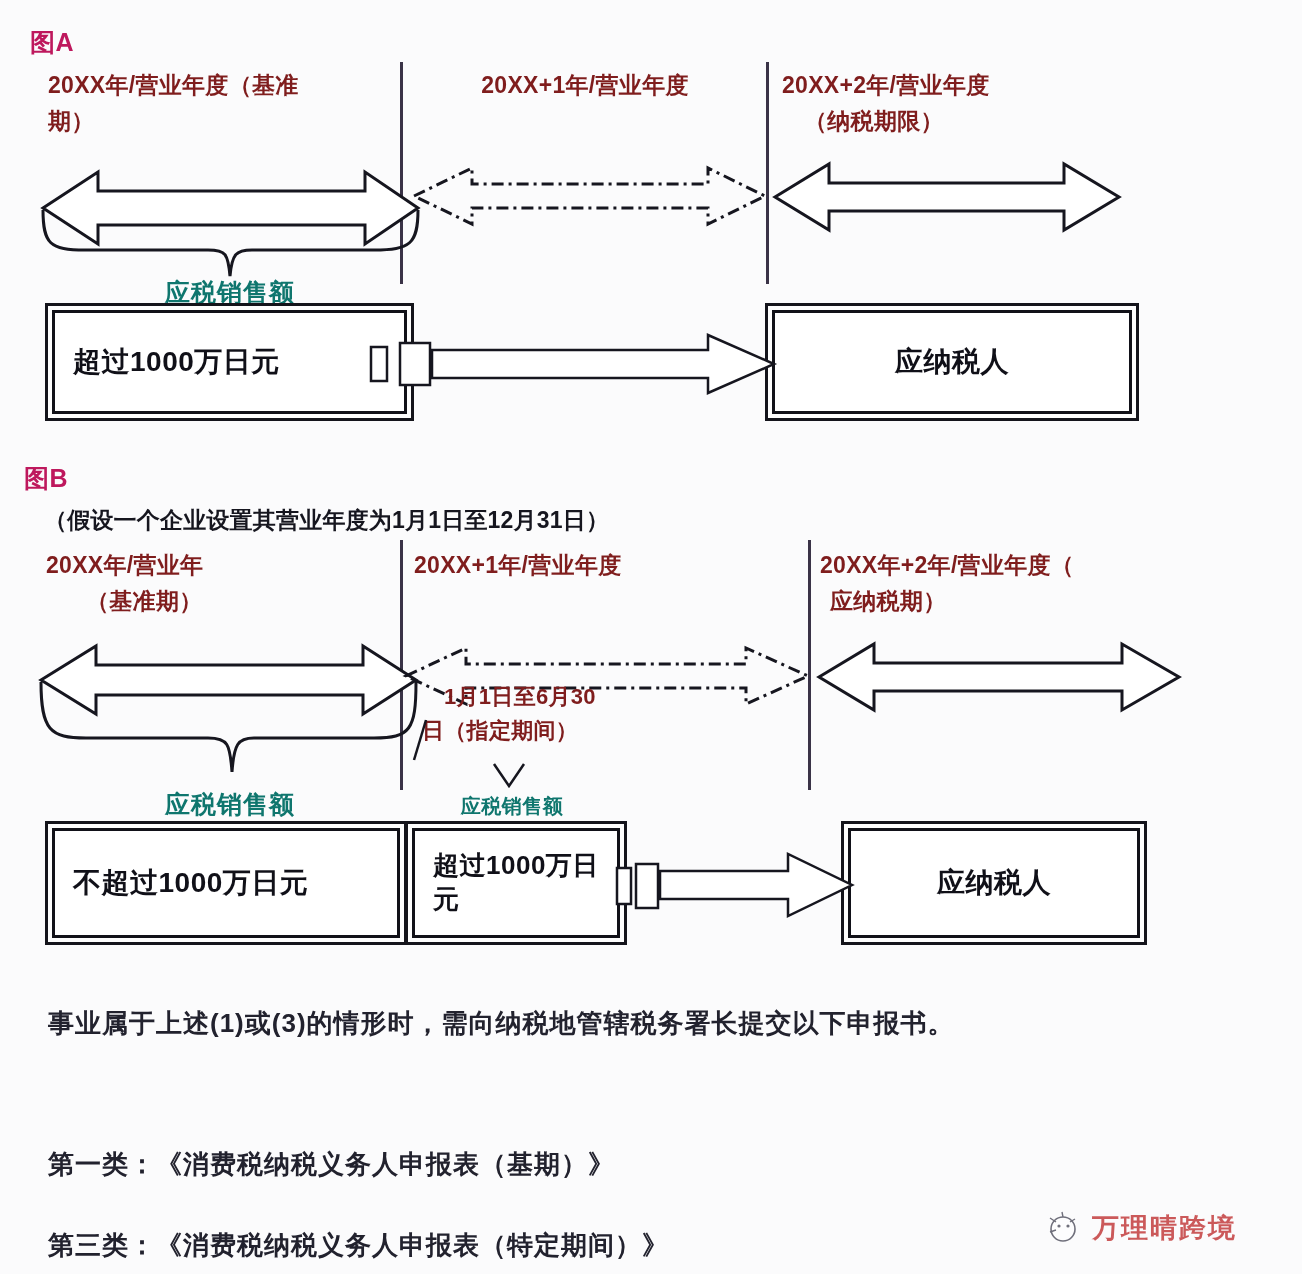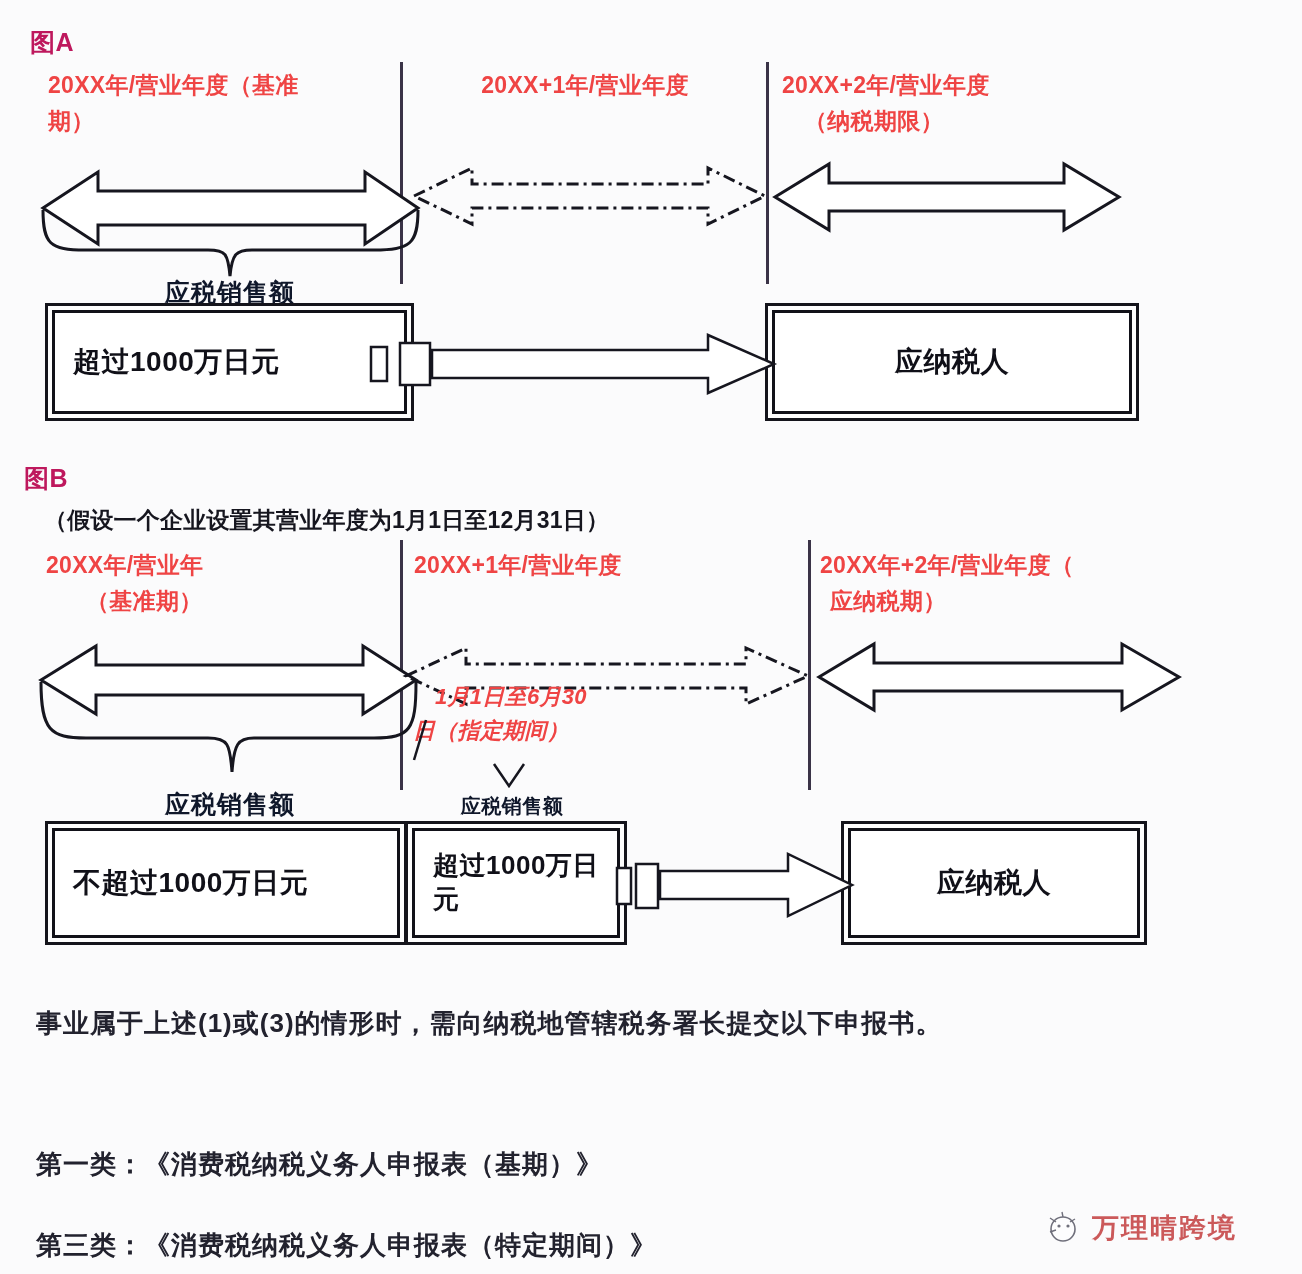--- a/index.html
+++ b/index.html
@@ -20,38 +20,38 @@
   .fig-label {
     font-weight: bold;
     font-size: 25px;
     letter-spacing: 0.5px;
     color: #be185d;
   }
   .period-label {
     font-size: 23px;
     font-weight: bold;
     line-height: 1.55;
-    color: #ef4444;
+    color: #7f1d1d;
     letter-spacing: 0.3px;
   }
   .period-label.small { font-size: 22px; }
   .note-line {
     font-size: 23px;
     font-weight: bold;
     color: #16161f;
     letter-spacing: 0.2px;
   }
   .divider {
     background: #3a3347;
     width: 3px;
   }
   .brace-label {
     font-size: 25px;
     font-weight: bold;
-    color: #0f172a;
+    color: #0f766e;
     letter-spacing: 1px;
   }
   .brace-label.sm {
     font-size: 20px;
     letter-spacing: 0.5px;
   }
   
   .dbox {
     position: absolute;
     background: #ffffff;
@@ -75,20 +75,21 @@
     left: 0; right: 0;
     text-align: center;
   }
   .dbox .dbox-text.sm { font-size: 26px; }
   .body-text {
     font-size: 26px;
     font-weight: bold;
     color: #22222e;
     letter-spacing: 1px;
     white-space: nowrap;
+    margin-left: 12px;
   }
   .watermark {
     position: absolute;
     display: flex;
     align-items: center;
     gap: 10px;
     opacity: 0.72;
   }
   .watermark .wm-text {
     font-size: 27px;
@@ -162,21 +163,21 @@
   </svg>
 
   <svg class="abs" style="left:404px; top:640px;" width="406" height="72">
     <polygon points="2,36 62,8 62,24 342,24 342,8 404,36 342,64 342,48 62,48 62,64" fill="none" stroke="#16161f" stroke-width="3" stroke-dasharray="12 5 3 5"></polygon>
   </svg>
 
   <svg class="abs" style="left:816px; top:638px;" width="366" height="78">
     <polygon points="3,39 58,6 58,25 306,25 306,6 363,39 306,72 306,53 58,53 58,72" fill="#ffffff" stroke="#16161f" stroke-width="3"></polygon>
   </svg>
 
-  <div class="abs period-label small" style="left:435px; top:680px; width:250px;font-style:italic;">1月1日至6月30<br><span style="display:inline-block;margin-left:-22px;">日（指定期间）</span></div>
+  <div class="abs period-label small" style="left:444px; top:680px; width:250px;">1月1日至6月30<br><span style="display:inline-block;margin-left:-22px;">日（指定期间）</span></div>
 
   <svg class="abs" style="left:404px; top:718px;" width="40" height="44">
     <path d="M22,2 L10,42" fill="none" stroke="#16161f" stroke-width="2.5"></path>
   </svg>
   <svg class="abs" style="left:490px; top:762px;" width="40" height="30">
     <path d="M4,2 L19,24 L34,2" fill="none" stroke="#16161f" stroke-width="2.5"></path>
   </svg>
 
   <div class="abs brace-label" style="left:40px; top:788px; width:380px; text-align:center;">应税销售额</div>
 

